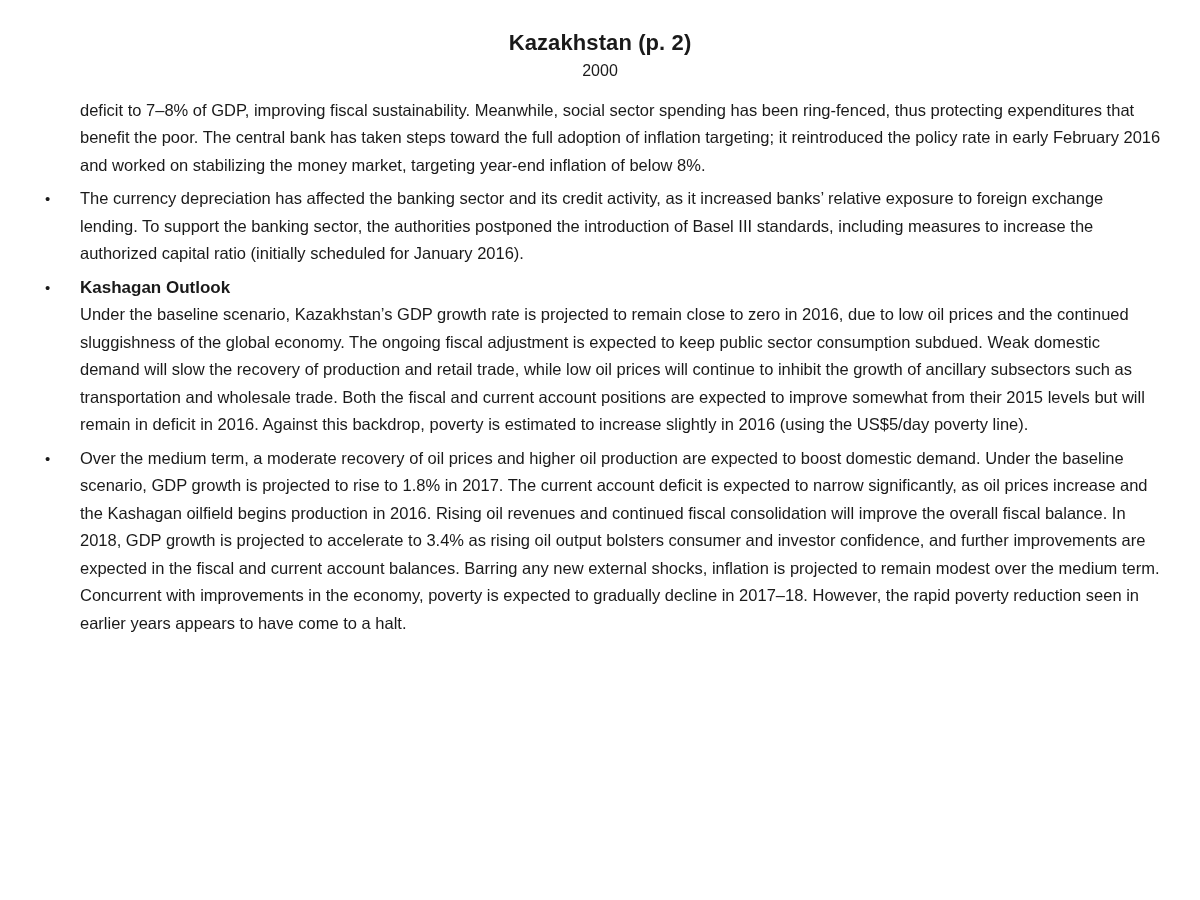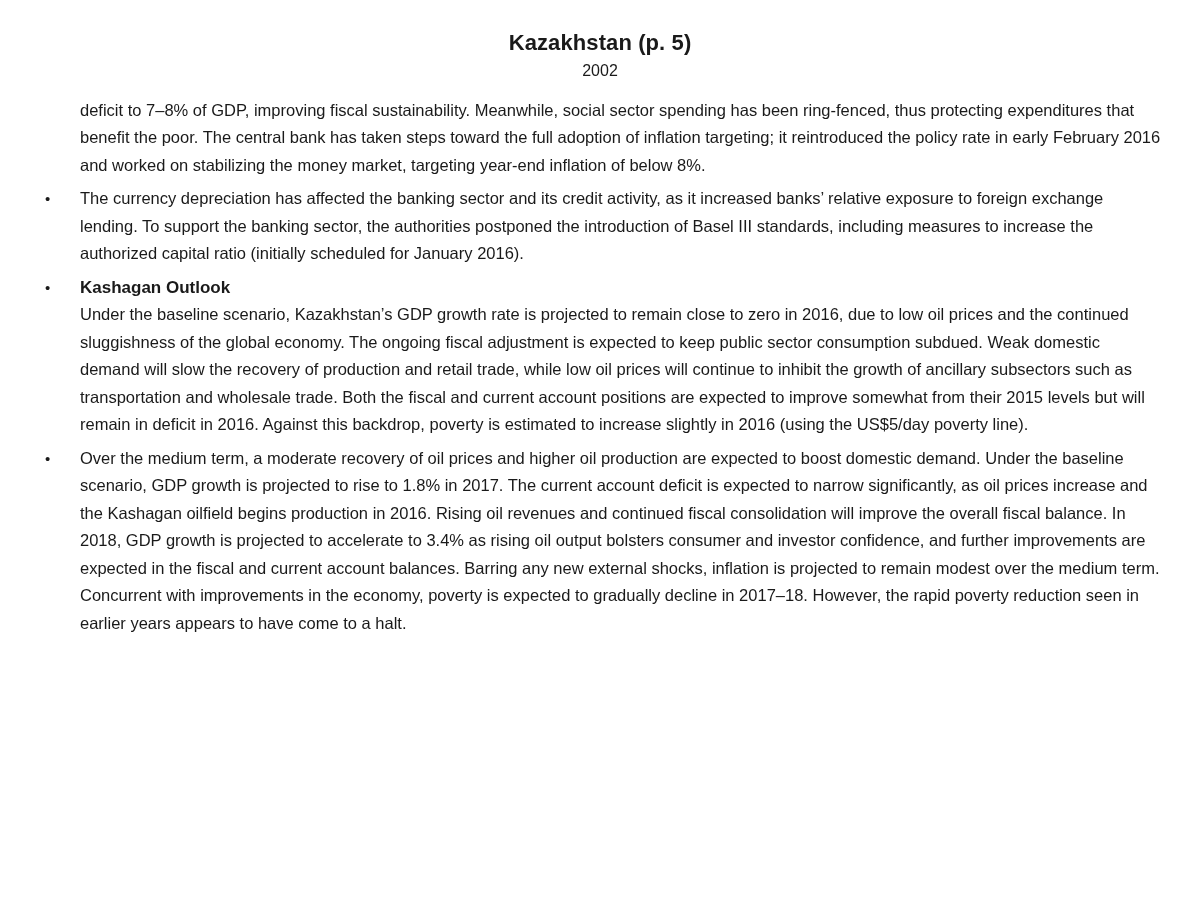--- a/index.html
+++ b/index.html
@@ -60,22 +60,22 @@
     font-size: 17px;
     line-height: 27.5px;
   }
 </style>
 </head>
 <body>
 
 <div class="slide">
 
   <div class="slide-header">
-    <div class="page-title">Kazakhstan (p. 5)</div>
-    <div class="page-subtitle">2002</div>
+    <div class="page-title">Kazakhstan (p. 2)</div>
+    <div class="page-subtitle">2000</div>
   </div>
 
   <div class="content">
 
     <div class="item intro">
       <div class="body-text">deficit to 7–8% of GDP, improving fiscal sustainability. Meanwhile, social sector spending has been ring-fenced, thus protecting expenditures that benefit the poor. The central bank has taken steps toward the full adoption of inflation targeting; it reintroduced the policy rate in early February 2016 and worked on stabilizing the money market, targeting year-end inflation of below 8%.</div>
     </div>
 
     <div class="item">
       <div class="marker">•</div>

